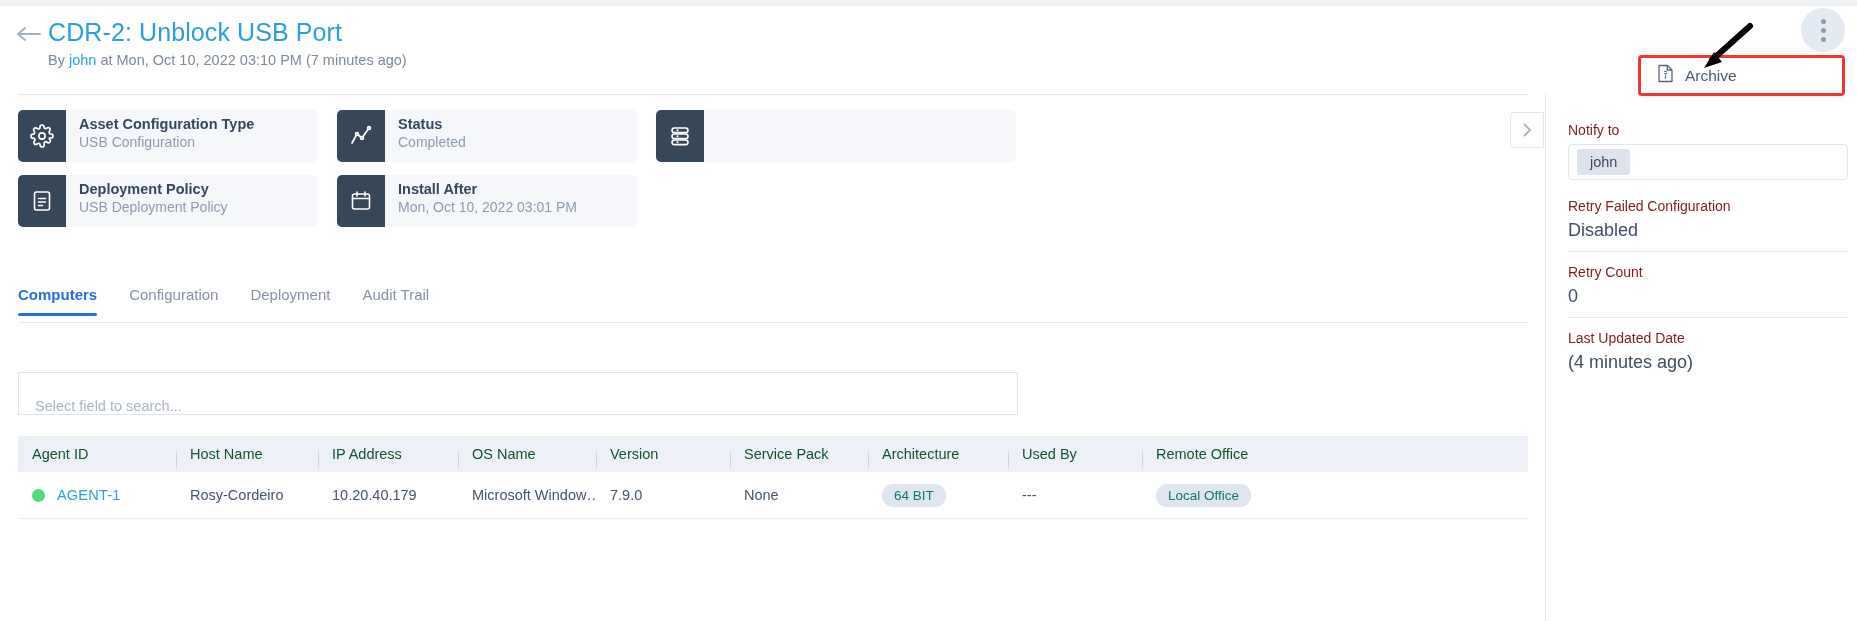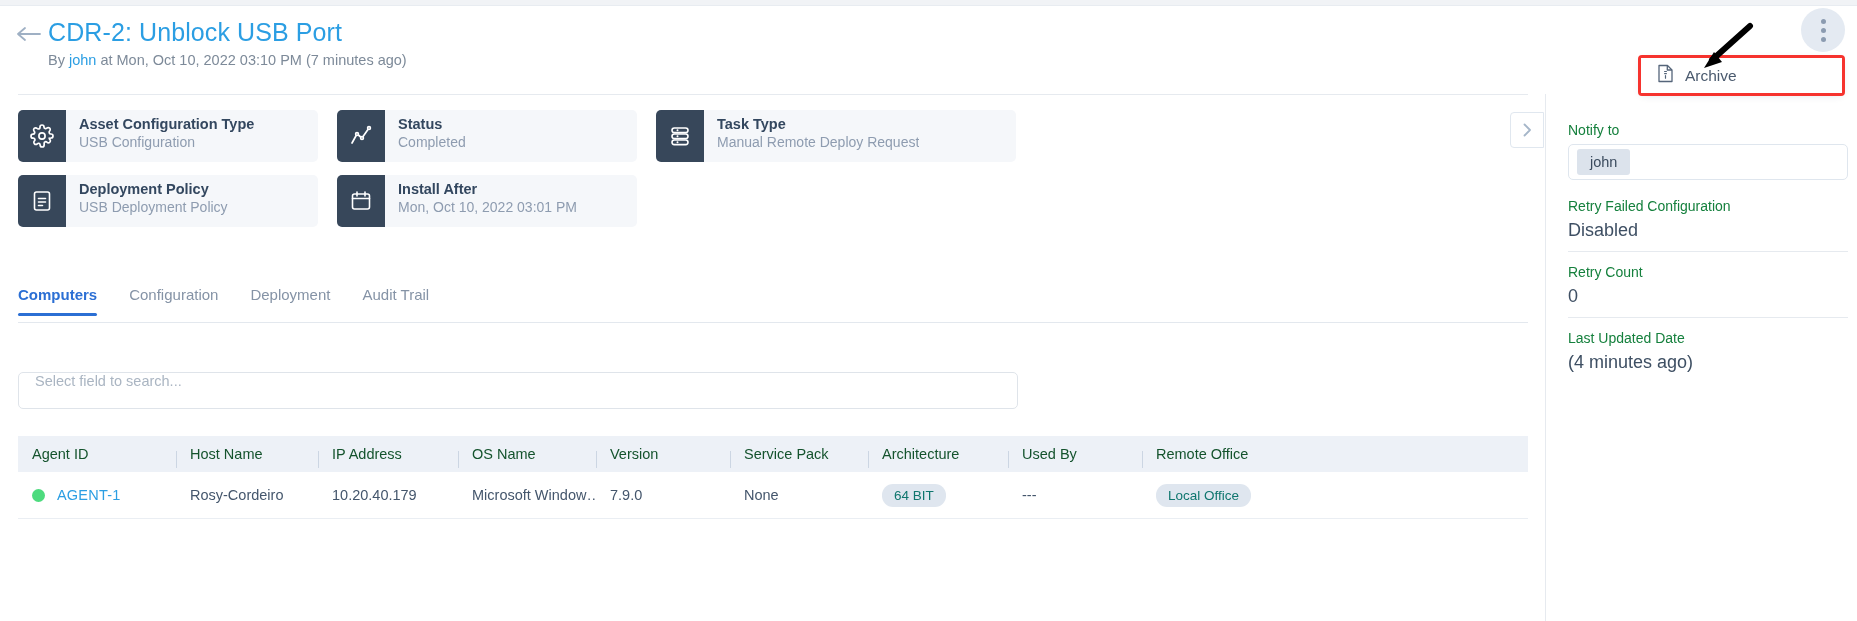--- a/index.html
+++ b/index.html
@@ -63,23 +63,23 @@
   .tabs { position:absolute; left:18px; top:282px; width:1510px; height:41px;
     border-bottom:1px solid #e3e8ee; display:flex; align-items:flex-start; }
   .tab { font-size:15px; color:#8593a6; padding:4px 16px 12px 16px; cursor:pointer;
     position:relative; white-space:nowrap; }
   .tab:first-child { padding-left:0; }
   .tab.active { color:#2b6fd4; font-weight:700; }
   .tab.active::after { content:""; position:absolute; left:0; right:16px; bottom:-1px;
     height:3px; background:#2b6fd4; border-radius:2px; }
 
   
-  .search-box { position:absolute; left:18px; top:372px; width:1000px; height:37px;
-    border:1px solid #dfe4ea; border-radius:5px; background:#fff;
-    display:flex; align-items:flex-start; padding:0 16px; }
+  .search-box { position:absolute; left:18px; top:372px; width:1000px; height:43px;
+    border:1px solid #dfe4ea; border-radius:0; background:#fff;
+    display:flex; align-items:flex-end; padding:0 16px; }
   .search-box input { border:0; outline:0; width:100%; font-size:14.5px;
     color:#4a5a6e; font-family:"Liberation Sans", sans-serif; background:transparent; }
   .search-box input::placeholder { color:#aab5c2; }
 
   
   .table { position:absolute; left:18px; top:436px; width:1510px; }
   .thead { display:flex; background:#edf1f7; height:36px; align-items:center; }
   .th { font-size:14.5px; color:#14532d; padding-left:14px; position:relative;
     white-space:nowrap; }
   .th:not(:first-child)::before { content:""; position:absolute; left:0; top:5px;
@@ -102,21 +102,21 @@
   
   .collapse-btn { position:absolute; left:1510px; top:112px; width:34px; height:36px;
     border:1px solid #e0e7ef; border-radius:4px 0 0 4px; background:#fff;
     display:flex; align-items:center; justify-content:center; cursor:pointer; color:#9ab; }
 
   
   .rdivider { position:absolute; left:1545px; top:94px; width:1px; height:527px;
     background:#e6eaef; }
   .rpanel { position:absolute; left:1568px; top:122px; width:280px; }
   .rfield { margin-bottom:4px; }
-  .rlabel { font-size:14px; color:#15803d; margin-bottom:6px; }
+  .rlabel { font-size:14px; color:#7f1d1d; margin-bottom:6px; }
   .rvalue { font-size:18px; color:#3e4f63; line-height:21px; }
   .rsep { height:1px; background:#e6eaef; margin:10px 0 12px 0; }
   .notify-box { border:1px solid #dfe6ee; border-radius:5px; height:36px;
     display:flex; align-items:center; padding:0 8px; background:#fff; }
   .notify-chip { background:#dce3ec; color:#3b4b5e; border-radius:3px;
     padding:5px 13px; font-size:14.5px; }
 </style>
 </head>
 <body>
 
@@ -191,24 +191,20 @@
 
       <div class="card wide">
         <div class="card-icon">
           <svg width="24" height="24" viewBox="0 0 24 24" fill="none" stroke="#fff" stroke-width="1.6">
               <rect x="4" y="4" width="16" height="4.6" rx="2.3"></rect>
               <rect x="4" y="10" width="16" height="4.6" rx="2.3"></rect>
               <rect x="4" y="16" width="16" height="4.6" rx="2.3"></rect>
               <path d="M9.5 6.3h.01M9.5 12.3h.01M9.5 18.3h.01" stroke-linecap="round" stroke-width="2"></path>
             </svg>
         </div>
-        <div class="card-body">
-          <div class="card-label">Task Type</div>
-          <div class="card-value">Manual Remote Deploy Request</div>
-        </div>
       </div>
     </div>
 
     <div class="card-row">
       <div class="card">
         <div class="card-icon">
           <svg width="24" height="24" viewBox="0 0 24 24" fill="none" stroke="#fff" stroke-width="1.6">
               <rect x="4.5" y="3" width="15" height="18" rx="2"></rect>
               <path d="M8.5 9.5h7M8.5 13h7M8.5 16.5h4" stroke-linecap="round"></path>
             </svg>

